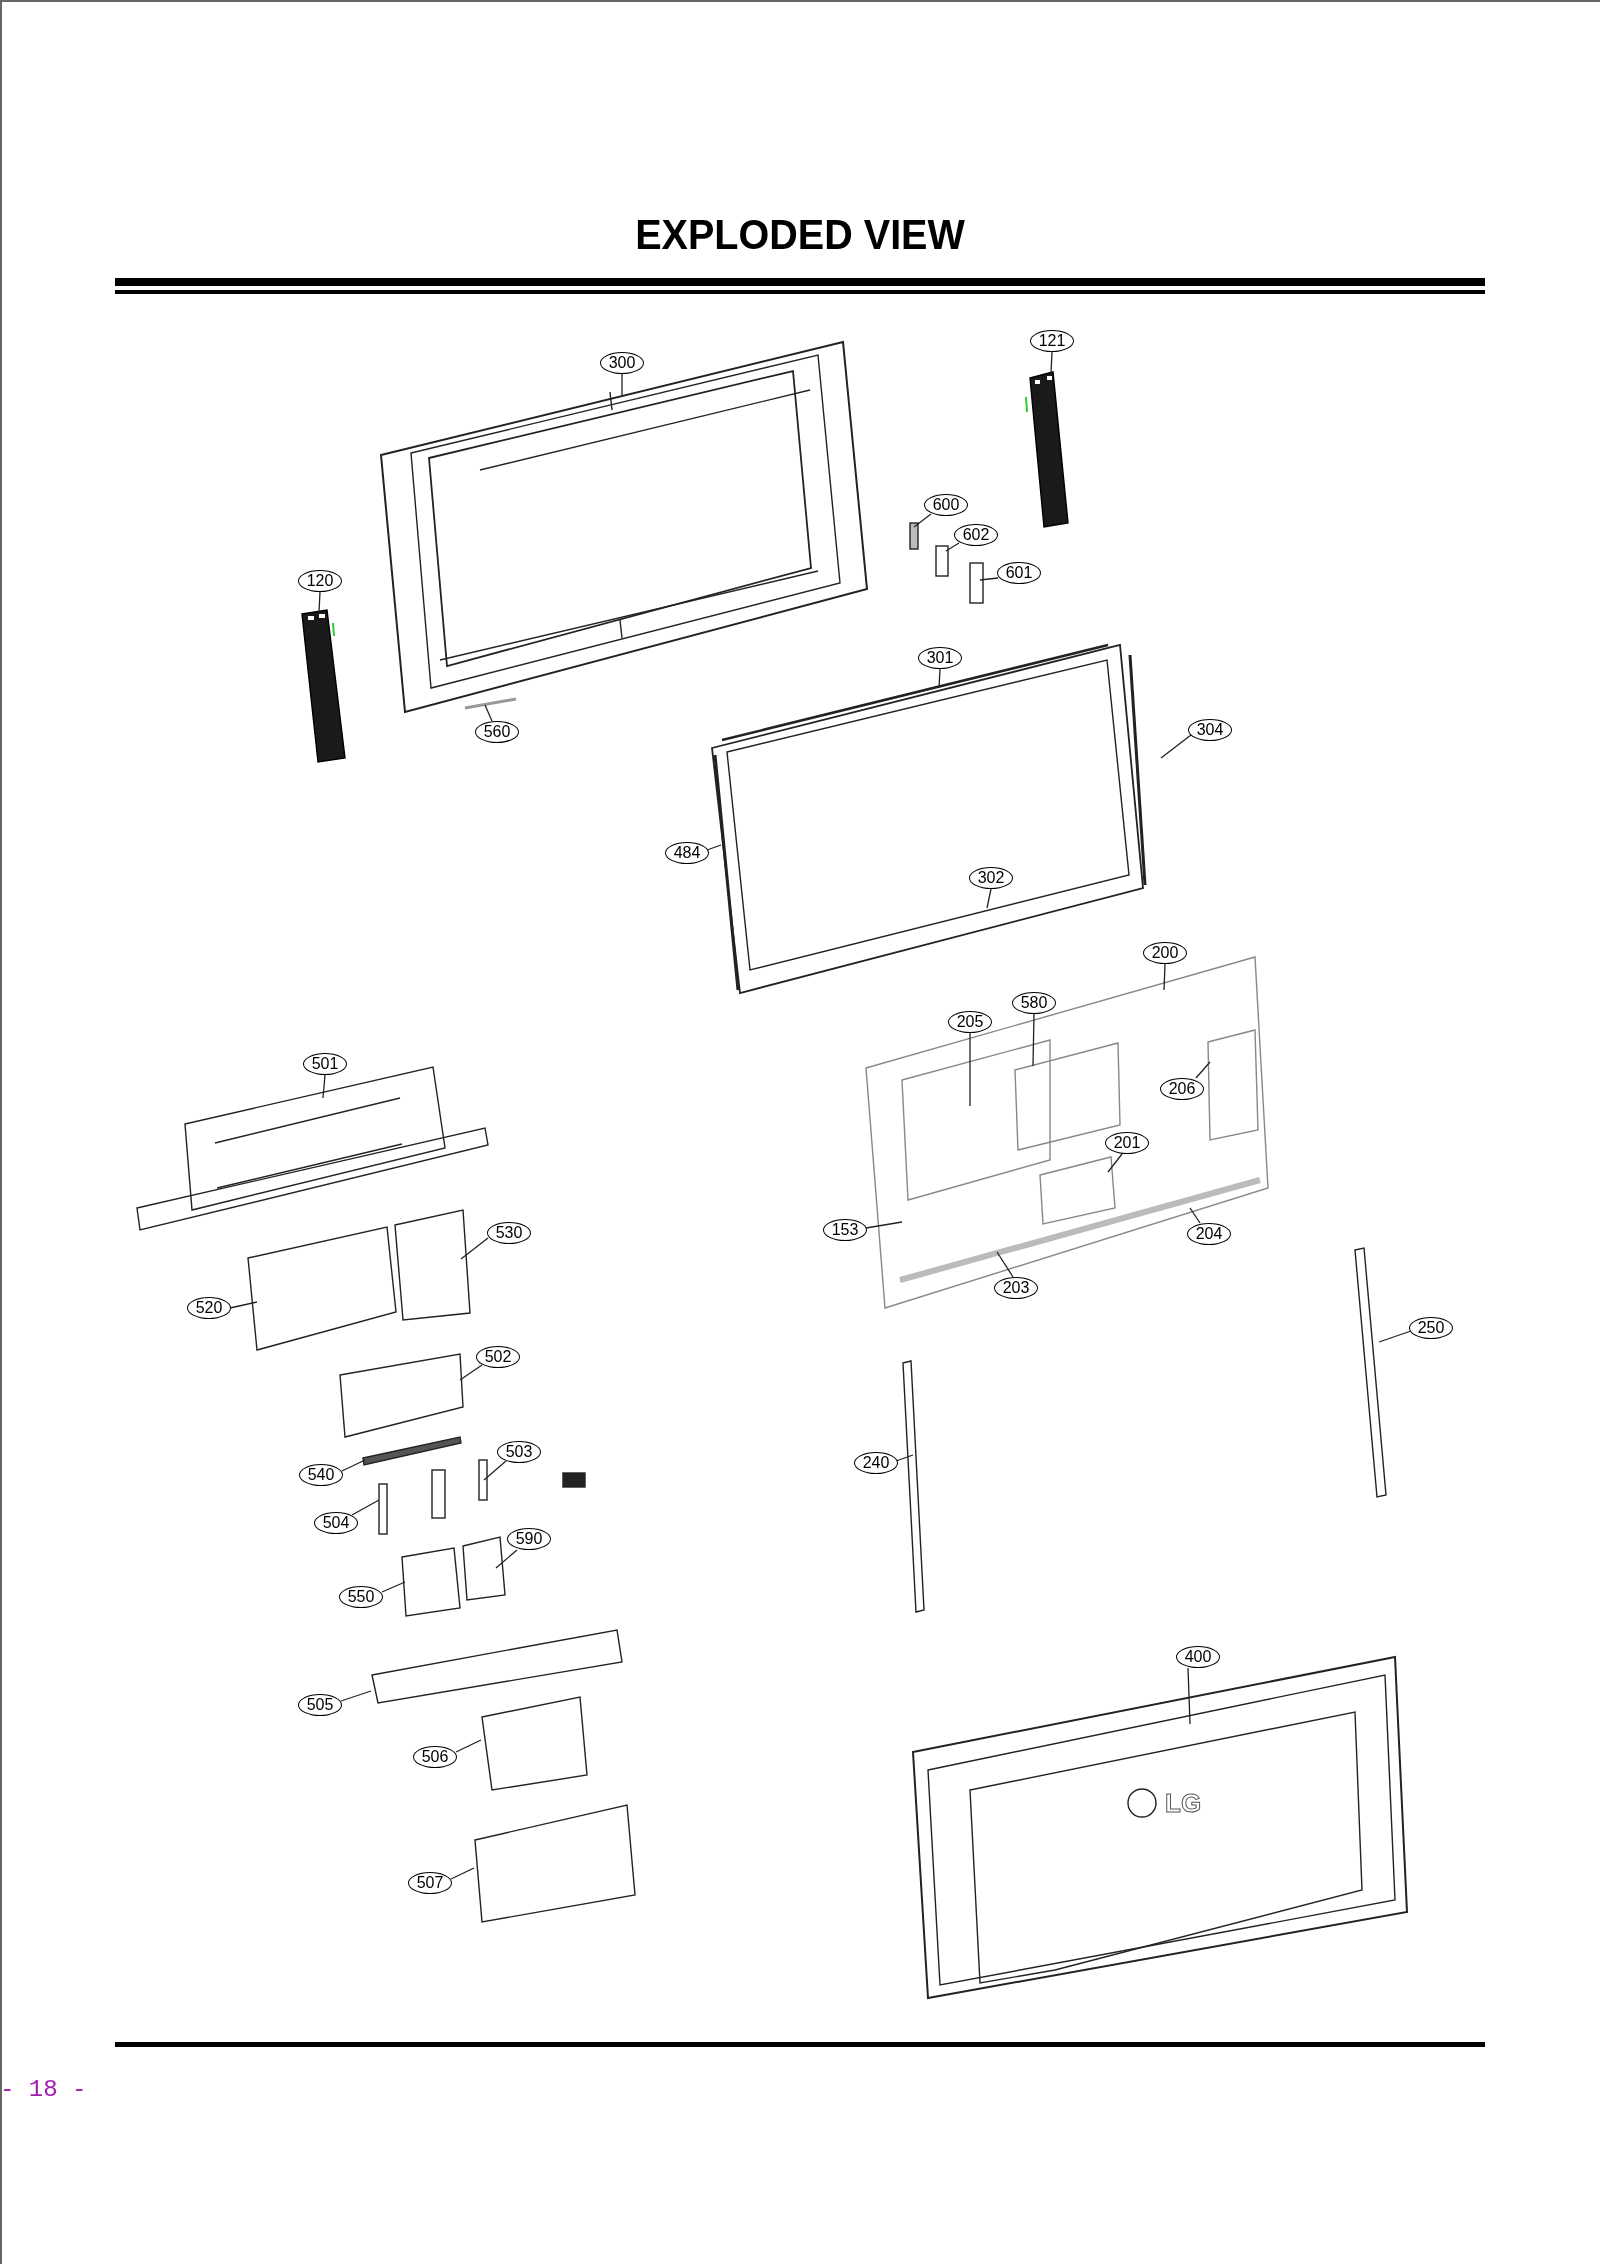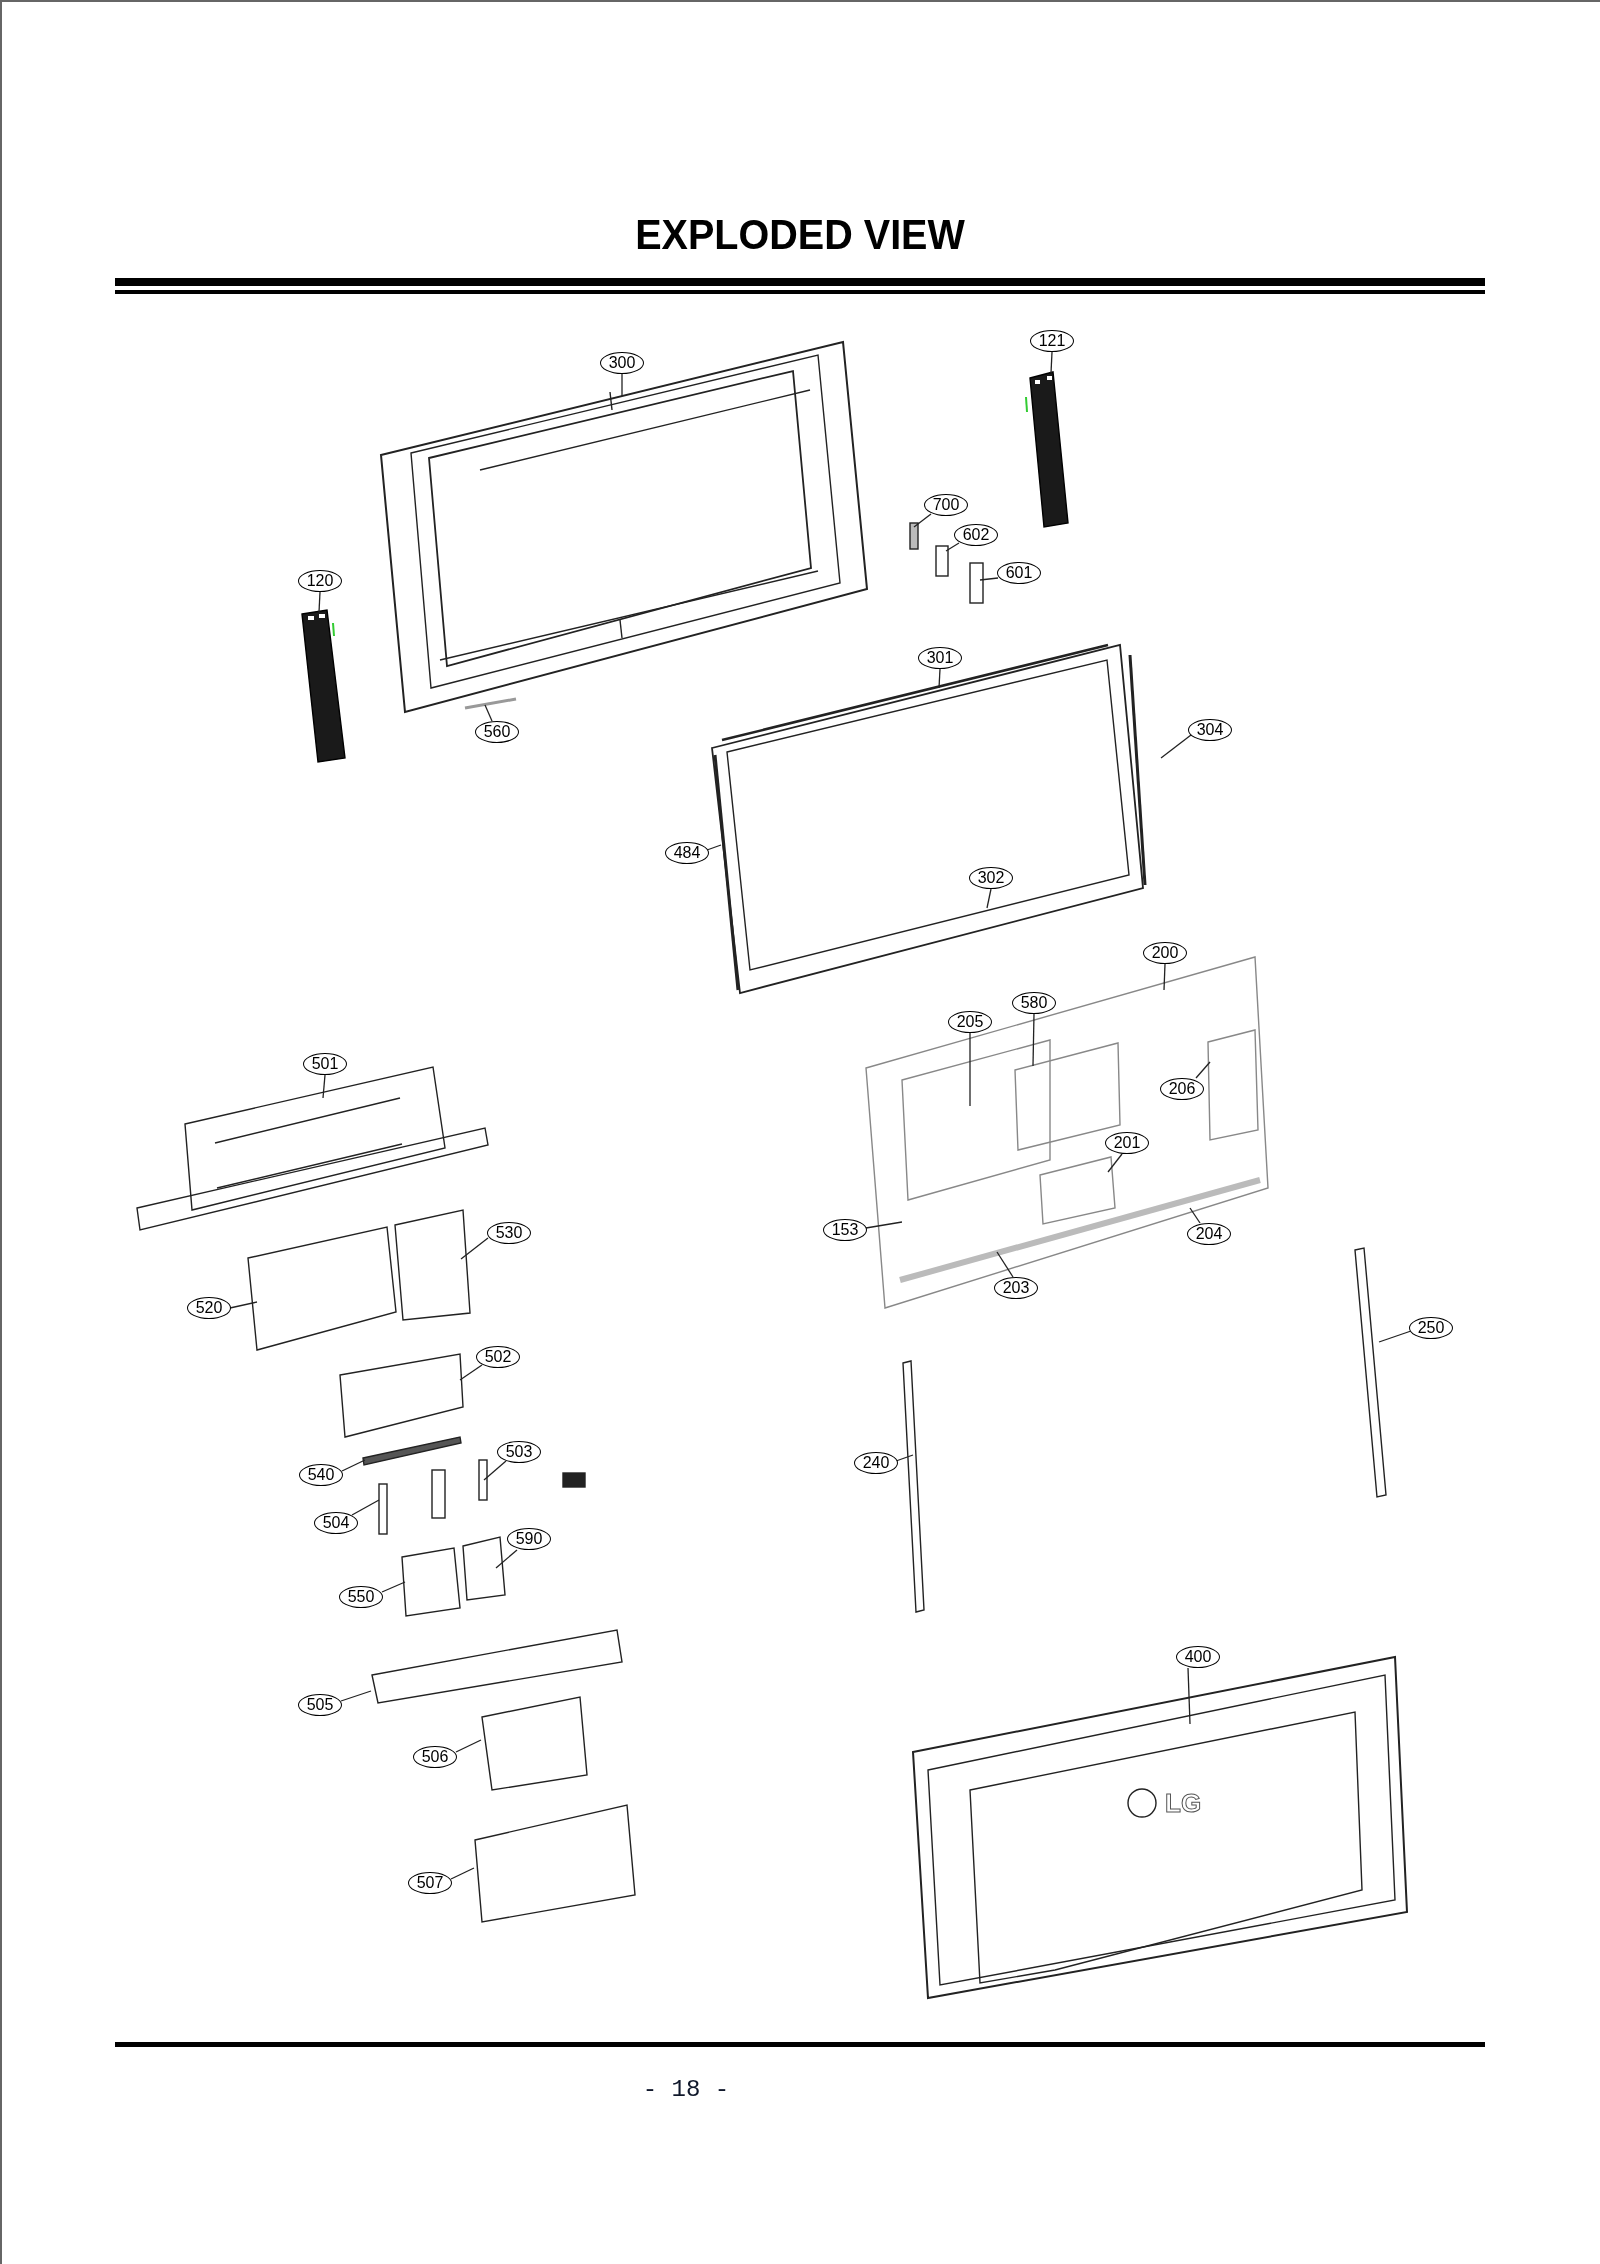--- a/index.html
+++ b/index.html
@@ -6,22 +6,22 @@
   body { width:1600px; height:2264px; position:relative; overflow:hidden;
          font-family:"Liberation Sans", sans-serif; }
   .page-border { position:absolute; left:0; top:0; width:1600px; height:2264px;
                  border-top:2px solid #666; border-left:2px solid #666; box-sizing:border-box; pointer-events:none; }
   .title { position:absolute; left:0; width:1600px; top:210px; text-align:center;
            font-family:"Liberation Sans", sans-serif; font-weight:bold; font-size:43px;
            letter-spacing:0px; color:#000; transform:scaleX(0.92); transform-origin:800px 0; }
   .rule-thick { position:absolute; left:115px; width:1370px; top:278px; height:8px; background:#000; }
   .rule-thin { position:absolute; left:115px; width:1370px; top:290px; height:4px; background:#000; }
   .rule-bottom { position:absolute; left:115px; width:1370px; top:2042px; height:5px; background:#000; }
-  .page-number { position:absolute; left:0; width:1372px; top:2076px; text-align:center;
-                 font-family:"Liberation Mono", monospace; font-size:24px; color:#0f172a; }
+  .page-number { position:absolute; left:0; width:1372px; top:2076px; text-align:left;
+                 font-family:"Liberation Mono", monospace; font-size:24px; color:#a21caf; }
   svg.drawing { position:absolute; left:0; top:0; }
 </style>
 </head>
 <body>
 
 <div class="page-border"></div>
 
 <div class="title">EXPLODED VIEW</div>
 <div class="rule-thick"></div>
 <div class="rule-thin"></div>
@@ -147,21 +147,21 @@
     <line x1="382" y1="1592" x2="405" y2="1582"></line>
     <line x1="341" y1="1701" x2="371" y2="1691"></line>
     <line x1="456" y1="1752" x2="481" y2="1740"></line>
     <line x1="451" y1="1879" x2="474" y2="1868"></line>
   </g>
 </svg>
 
 <div id="callouts">
     <div style="position: absolute; left: 600px; top: 352px; width: 44px; height: 22px; border: 1.5px solid rgb(0, 0, 0); border-radius: 50%; background: rgb(255, 255, 255); box-sizing: border-box; text-align: center; line-height: 20px; font-size: 16px; font-family: &quot;Liberation Sans&quot;, sans-serif; color: rgb(0, 0, 0);">300</div>
     <div style="position: absolute; left: 1030px; top: 330px; width: 44px; height: 22px; border: 1.5px solid rgb(0, 0, 0); border-radius: 50%; background: rgb(255, 255, 255); box-sizing: border-box; text-align: center; line-height: 20px; font-size: 16px; font-family: &quot;Liberation Sans&quot;, sans-serif; color: rgb(0, 0, 0);">121</div>
-    <div style="position: absolute; left: 924px; top: 494px; width: 44px; height: 22px; border: 1.5px solid rgb(0, 0, 0); border-radius: 50%; background: rgb(255, 255, 255); box-sizing: border-box; text-align: center; line-height: 20px; font-size: 16px; font-family: &quot;Liberation Sans&quot;, sans-serif; color: rgb(0, 0, 0);">700</div>
+    <div style="position: absolute; left: 924px; top: 494px; width: 44px; height: 22px; border: 1.5px solid rgb(0, 0, 0); border-radius: 50%; background: rgb(255, 255, 255); box-sizing: border-box; text-align: center; line-height: 20px; font-size: 16px; font-family: &quot;Liberation Sans&quot;, sans-serif; color: rgb(0, 0, 0);">600</div>
     <div style="position: absolute; left: 954px; top: 524px; width: 44px; height: 22px; border: 1.5px solid rgb(0, 0, 0); border-radius: 50%; background: rgb(255, 255, 255); box-sizing: border-box; text-align: center; line-height: 20px; font-size: 16px; font-family: &quot;Liberation Sans&quot;, sans-serif; color: rgb(0, 0, 0);">602</div>
     <div style="position: absolute; left: 997px; top: 562px; width: 44px; height: 22px; border: 1.5px solid rgb(0, 0, 0); border-radius: 50%; background: rgb(255, 255, 255); box-sizing: border-box; text-align: center; line-height: 20px; font-size: 16px; font-family: &quot;Liberation Sans&quot;, sans-serif; color: rgb(0, 0, 0);">601</div>
     <div style="position: absolute; left: 298px; top: 570px; width: 44px; height: 22px; border: 1.5px solid rgb(0, 0, 0); border-radius: 50%; background: rgb(255, 255, 255); box-sizing: border-box; text-align: center; line-height: 20px; font-size: 16px; font-family: &quot;Liberation Sans&quot;, sans-serif; color: rgb(0, 0, 0);">120</div>
     <div style="position: absolute; left: 475px; top: 721px; width: 44px; height: 22px; border: 1.5px solid rgb(0, 0, 0); border-radius: 50%; background: rgb(255, 255, 255); box-sizing: border-box; text-align: center; line-height: 20px; font-size: 16px; font-family: &quot;Liberation Sans&quot;, sans-serif; color: rgb(0, 0, 0);">560</div>
     <div style="position: absolute; left: 918px; top: 647px; width: 44px; height: 22px; border: 1.5px solid rgb(0, 0, 0); border-radius: 50%; background: rgb(255, 255, 255); box-sizing: border-box; text-align: center; line-height: 20px; font-size: 16px; font-family: &quot;Liberation Sans&quot;, sans-serif; color: rgb(0, 0, 0);">301</div>
     <div style="position: absolute; left: 1188px; top: 719px; width: 44px; height: 22px; border: 1.5px solid rgb(0, 0, 0); border-radius: 50%; background: rgb(255, 255, 255); box-sizing: border-box; text-align: center; line-height: 20px; font-size: 16px; font-family: &quot;Liberation Sans&quot;, sans-serif; color: rgb(0, 0, 0);">304</div>
     <div style="position: absolute; left: 665px; top: 842px; width: 44px; height: 22px; border: 1.5px solid rgb(0, 0, 0); border-radius: 50%; background: rgb(255, 255, 255); box-sizing: border-box; text-align: center; line-height: 20px; font-size: 16px; font-family: &quot;Liberation Sans&quot;, sans-serif; color: rgb(0, 0, 0);">484</div>
     <div style="position: absolute; left: 969px; top: 867px; width: 44px; height: 22px; border: 1.5px solid rgb(0, 0, 0); border-radius: 50%; background: rgb(255, 255, 255); box-sizing: border-box; text-align: center; line-height: 20px; font-size: 16px; font-family: &quot;Liberation Sans&quot;, sans-serif; color: rgb(0, 0, 0);">302</div>
     <div style="position: absolute; left: 1143px; top: 942px; width: 44px; height: 22px; border: 1.5px solid rgb(0, 0, 0); border-radius: 50%; background: rgb(255, 255, 255); box-sizing: border-box; text-align: center; line-height: 20px; font-size: 16px; font-family: &quot;Liberation Sans&quot;, sans-serif; color: rgb(0, 0, 0);">200</div>
     <div style="position: absolute; left: 1012px; top: 992px; width: 44px; height: 22px; border: 1.5px solid rgb(0, 0, 0); border-radius: 50%; background: rgb(255, 255, 255); box-sizing: border-box; text-align: center; line-height: 20px; font-size: 16px; font-family: &quot;Liberation Sans&quot;, sans-serif; color: rgb(0, 0, 0);">580</div>

